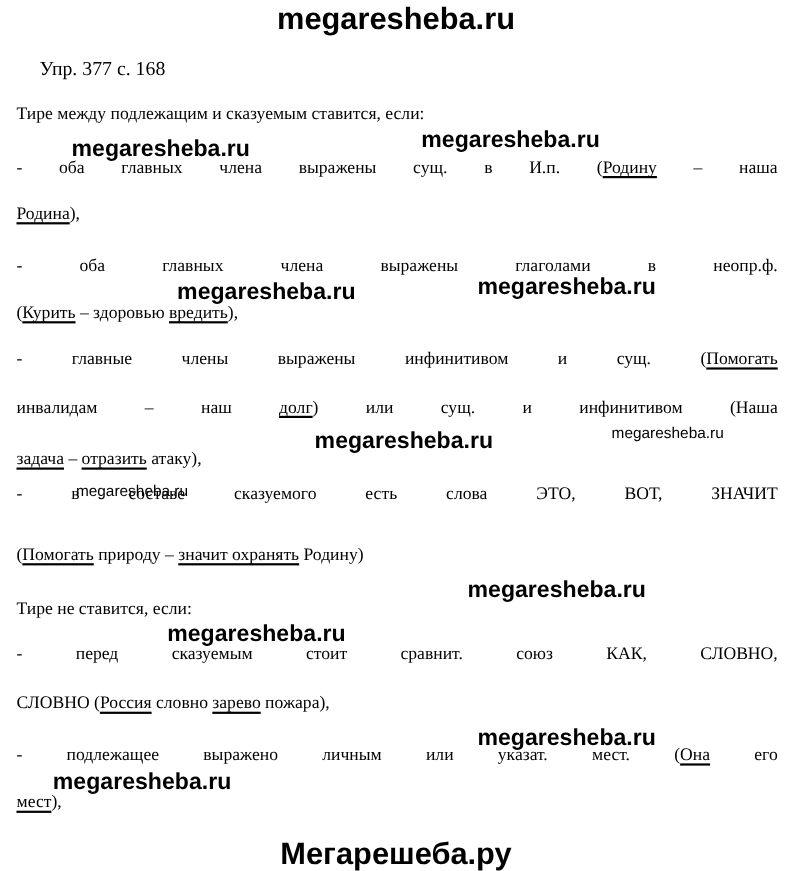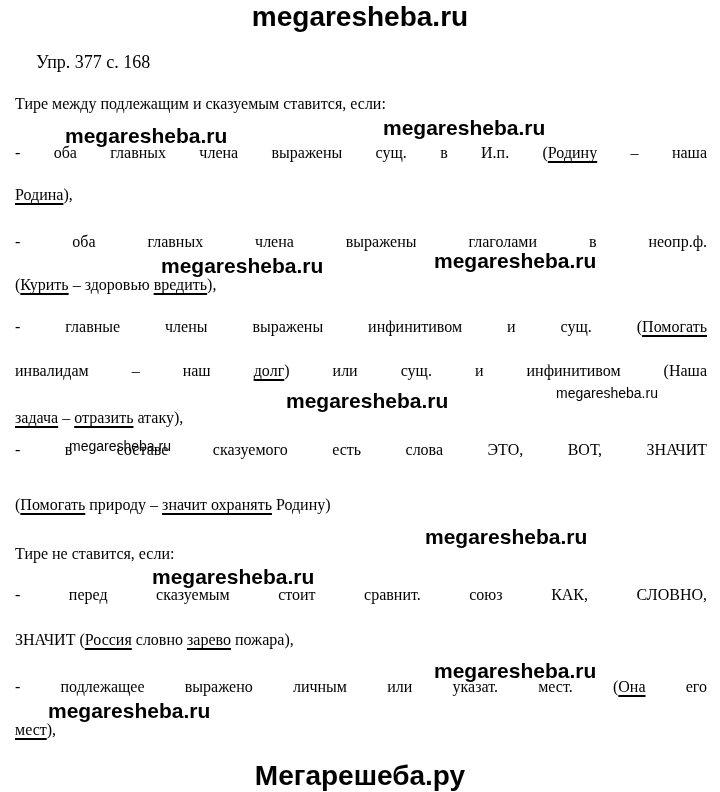--- a/index.html
+++ b/index.html
@@ -73,21 +73,21 @@
 <div class="line just" style="top:314px"><span>- главные члены выражены инфинитивом и сущ. (</span><span class="u">Помогать</span></div>
 <div class="line just" style="top:358px"><span>инвалидам – наш </span><span class="u">долг</span><span>) или сущ. и инфинитивом (Наша</span></div>
 <div class="line" style="top:405px"><span class="u">задача</span><span> – </span><span class="u">отразить</span><span> атаку),</span></div>
 
 <div class="line just" style="top:437px"><span>- в составе сказуемого есть слова ЭТО, ВОТ, ЗНАЧИТ</span></div>
 <div class="line" style="top:492px"><span>(</span><span class="u">Помогать</span><span> природу – </span><span class="u">значит охранять</span><span> Родину)</span></div>
 
 <div class="line" style="top:541px">Тире не ставится, если:</div>
 
 <div class="line just" style="top:582px"><span>- перед сказуемым стоит сравнит. союз КАК, СЛОВНО,</span></div>
-<div class="line" style="top:627px"><span>ЗНАЧИТ (</span><span class="u">Россия</span><span> словно </span><span class="u">зарево</span><span> пожара),</span></div>
+<div class="line" style="top:627px"><span>СЛОВНО (</span><span class="u">Россия</span><span> словно </span><span class="u">зарево</span><span> пожара),</span></div>
 
 <div class="line just" style="top:674px"><span>- подлежащее выражено личным или указат. мест. (</span><span class="u">Она</span><span> его</span></div>
 <div class="line" style="top:717px"><span class="u">мест</span><span>),</span></div>
 
 <div class="wm" style="left:65px;top:125px">megaresheba.ru</div>
 <div class="wm" style="left:383px;top:117px">megaresheba.ru</div>
 <div class="wm" style="left:161px;top:255px">megaresheba.ru</div>
 <div class="wm" style="left:434px;top:250px">megaresheba.ru</div>
 <div class="wm" style="left:286px;top:390px">megaresheba.ru</div>
 <div class="wm small" style="left:556px;top:386px">megaresheba.ru</div>

